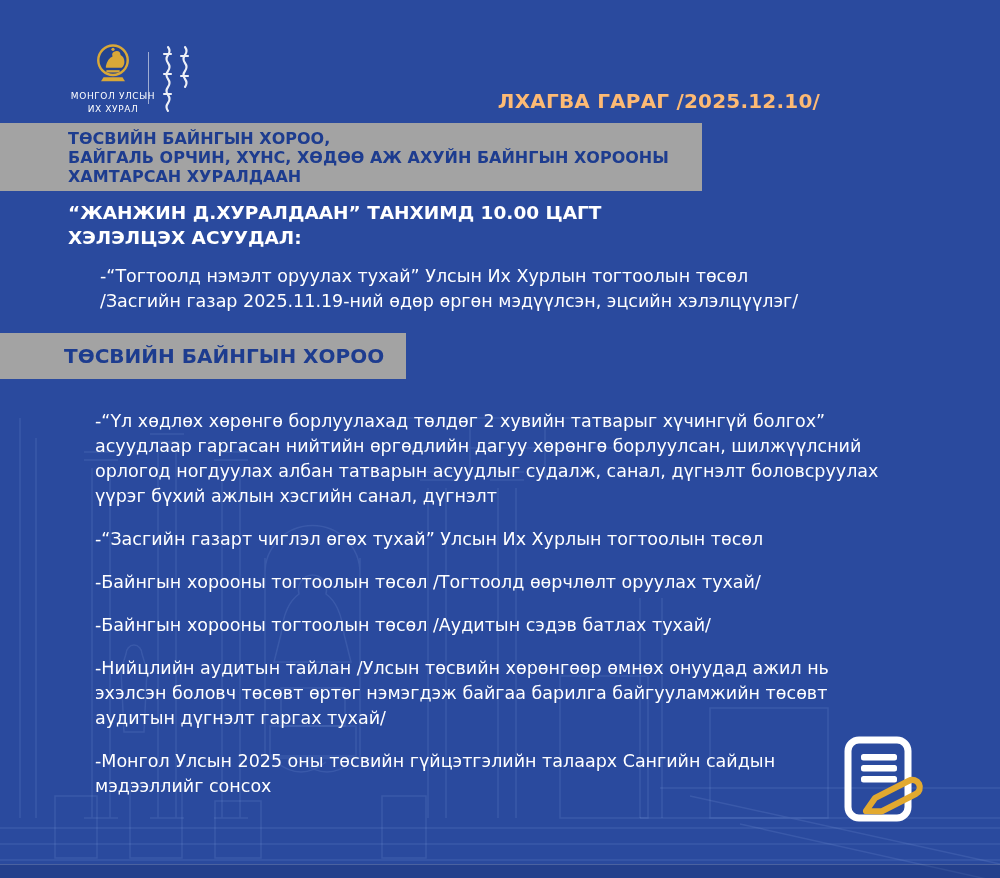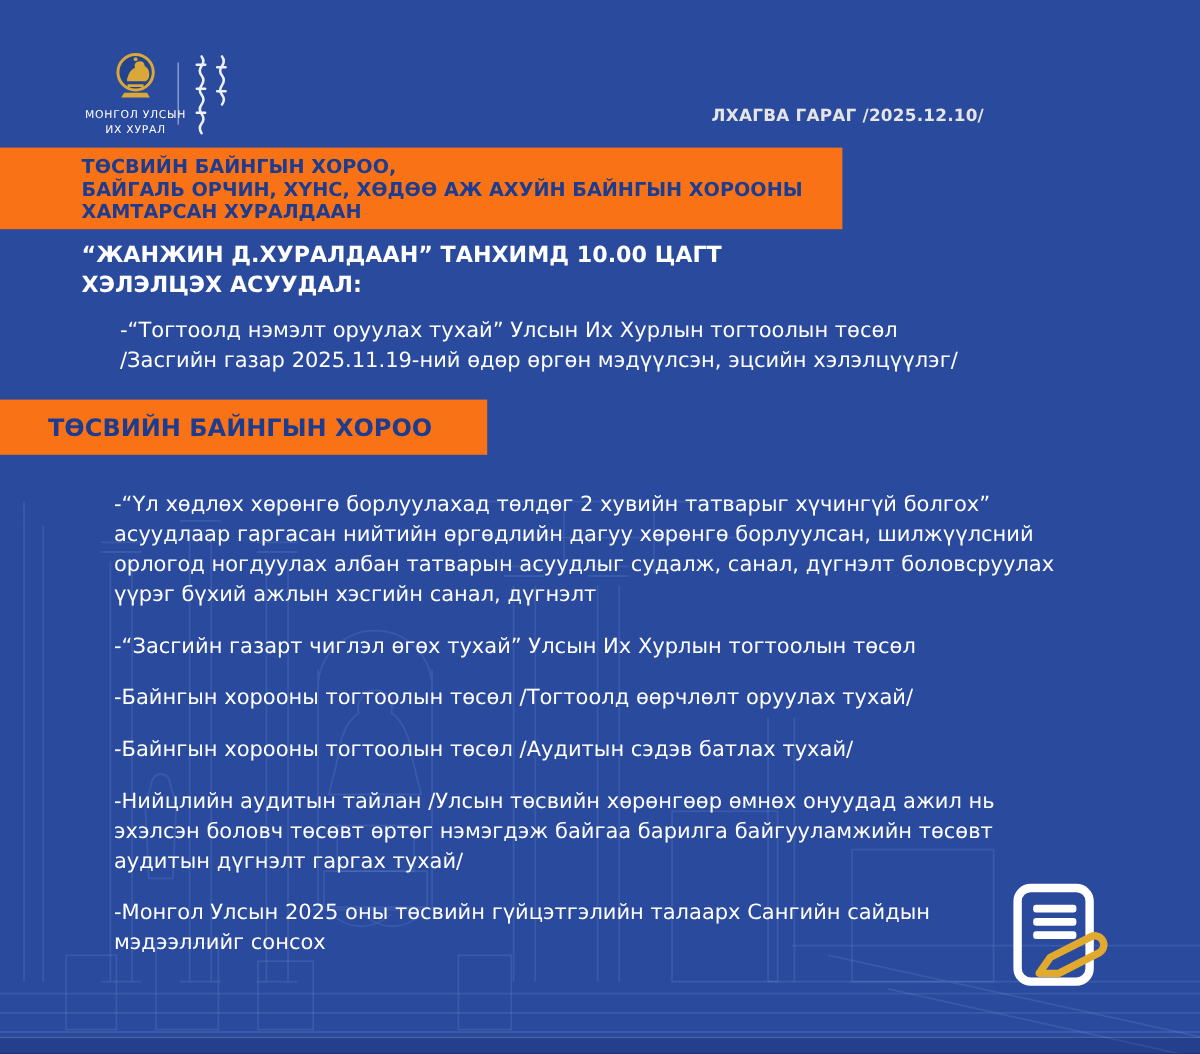--- a/index.html
+++ b/index.html
@@ -16,27 +16,27 @@
   .bottom-band{position:absolute;left:0;bottom:0;width:1000px;height:13px;
     background:rgba(10,20,60,0.18);border-top:1px solid rgba(255,255,255,0.18);}
   
   .logo-block{position:absolute;left:48px;top:42px;width:130px;text-align:center;}
   .emblem{display:block;margin:0 auto 4px auto;}
   .org-name{font-size:9px;font-weight:normal;letter-spacing:0.6px;line-height:13px;color:#ffffff;}
   .logo-divider{position:absolute;left:148px;top:52px;width:1px;height:52px;background:rgba(255,255,255,0.55);}
   .script-icon{position:absolute;left:158px;top:44px;}
   .date-line{
     position:absolute;top:89px;right:180px;
-    font-size:14px;font-weight:bold;letter-spacing:0.2px;color:#e5e5e5;white-space:nowrap;
+    font-size:20px;font-weight:bold;letter-spacing:0.2px;color:#fdba74;white-space:nowrap;
   }
   
-  .banner{position:absolute;left:0;background:#f97316;color:#1d3c8f;}
+  .banner{position:absolute;left:0;background:#a3a3a3;color:#1d3c8f;}
   .banner-joint{top:123px;width:702px;height:68px;padding:6px 0 0 68px;box-sizing:border-box;}
   .banner-joint .bline{font-size:16px;font-weight:bold;line-height:19px;white-space:nowrap;}
-  .banner-budget{top:333px;width:406px;height:46px;display:flex;align-items:center;padding-left:40px;box-sizing:border-box;}
+  .banner-budget{top:333px;width:406px;height:46px;display:flex;align-items:center;padding-left:64px;box-sizing:border-box;}
   .banner-budget .btitle{font-size:20px;font-weight:bold;white-space:nowrap;}
   
   .session-head{position:absolute;left:68px;top:200px;font-size:18.5px;font-weight:bold;line-height:25px;}
   .session-item{
     position:absolute;left:100px;top:264px;width:790px;
     font-size:17.5px;line-height:25px;white-space:pre-line;
   }
   
   .budget-list{position:absolute;left:95px;top:393px;width:840px;}
   .budget-list p{

